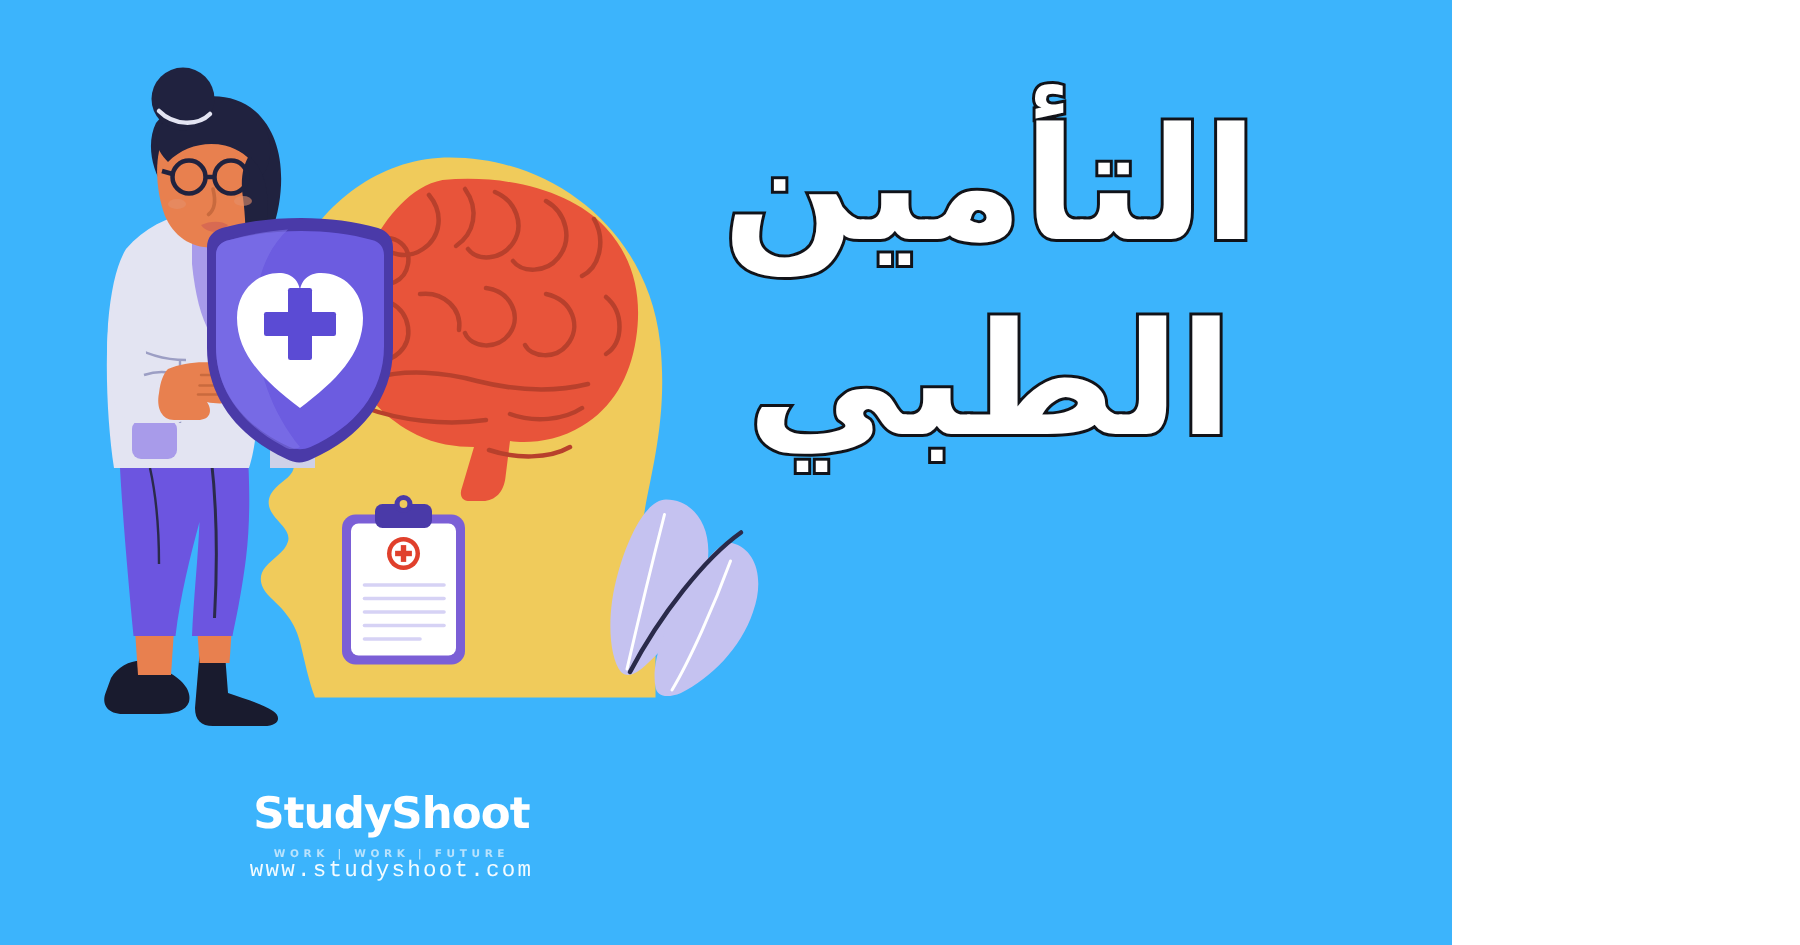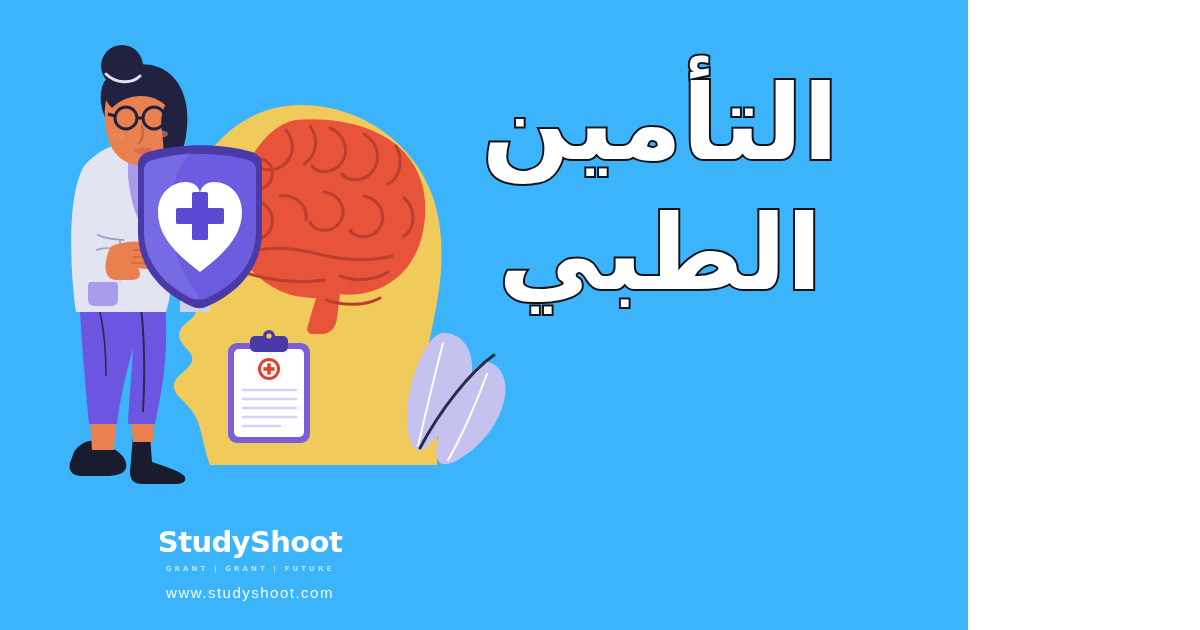--- a/index.html
+++ b/index.html
@@ -43,21 +43,21 @@
     letter-spacing:0px;
     white-space:nowrap;
     direction:rtl;
     unicode-bidi:isolate;
   }
   .hl-line.l3 { font-size:100px; }
 
   
   #logo-block {
     position:absolute;
-    left:150px;
+    left:161px;
     top:528px;
     width:200px;
     text-align:center;
   }
   #logo-word {
     font-family:"DejaVu Sans", sans-serif;
     font-size:29px;
     font-weight:700;
     color:#ffffff;
     letter-spacing:-0.6px;
@@ -66,22 +66,21 @@
   #logo-tagline {
     margin-top:9px;
     font-family:"DejaVu Sans", sans-serif;
     font-size:7px;
     font-weight:700;
     color:#b9e3fd;
     letter-spacing:3.1px;
     line-height:1;
   }
   #logo-url {
-    margin-top:12px;
-    font-family:Liberation Sans, sans-serif;
+    font-family:Liberation Mono, monospace;
     font-size:15px;
     font-weight:400;
     color:#f2fbff;
     letter-spacing:1.5px;
     line-height:1;
   }
 </style>
 </head>
 <body>
 
@@ -354,17 +353,17 @@
     </svg>
   </div>
 
   <div id="headline">
     <div class="hl-line l1">التأمين</div>
     <div class="hl-line l2">الطبي</div>
   </div>
 
   <div id="logo-block">
     <div id="logo-word">StudyShoot</div>
-    <div id="logo-tagline">GRANT  |  GRANT  |  FUTURE</div>
+    <div id="logo-tagline">WORK  |  WORK  |  FUTURE</div>
     <div id="logo-url">www.studyshoot.com</div>
   </div>
 
 </div>
 
 </body></html>

